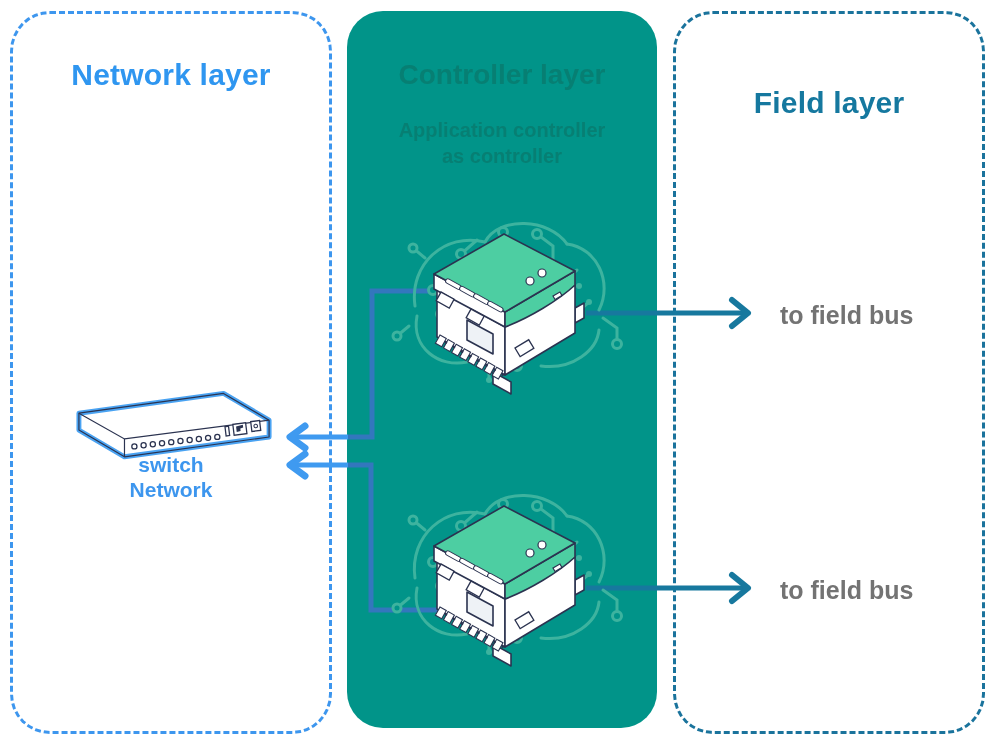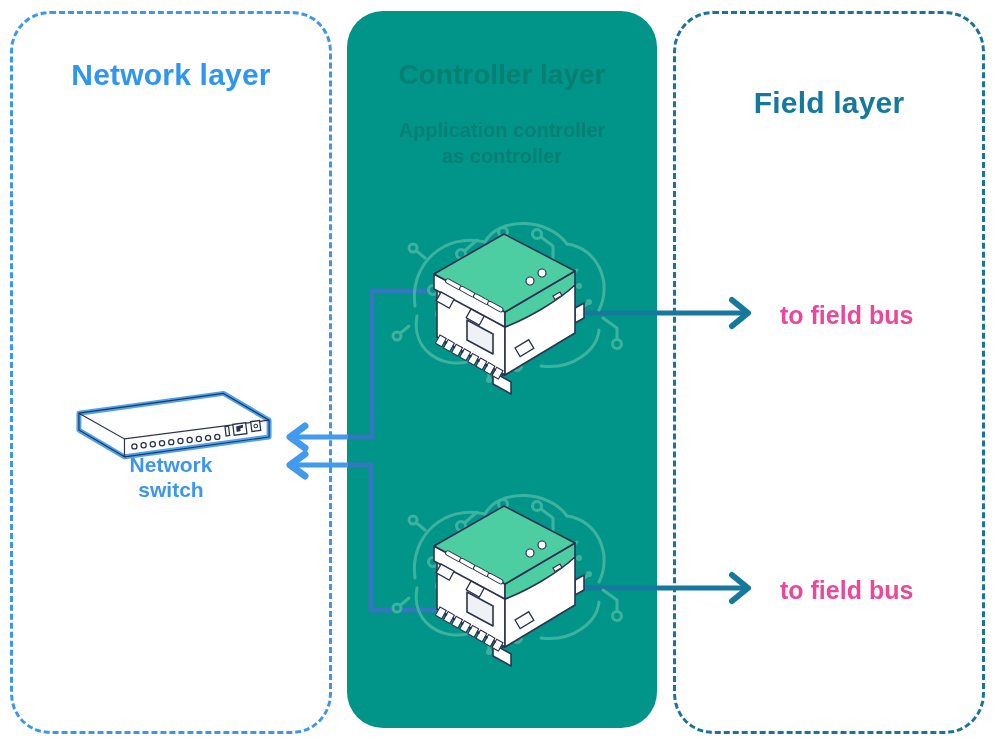--- a/index.html
+++ b/index.html
@@ -38,21 +38,21 @@
   .switch-label{
     position:absolute;top:438px;left:0;width:100%;text-align:center;
     font-size:21px;font-weight:700;color:#3d96ee;line-height:1.2;
   }
   .device{position:absolute;width:252px;height:196px;z-index:3;}
   .device-top{left:34px;top:187px;}     
   .device-bottom{left:34px;top:459px;}
   .brain-svg{position:absolute;left:0;top:0;width:252px;height:196px;}
   .module-svg{position:absolute;left:28px;top:28px;width:190px;height:175px;}
   .bus-label{
-    position:absolute;left:104px;font-size:25px;font-weight:700;color:#ec4899;
+    position:absolute;left:104px;font-size:25px;font-weight:700;color:#737373;
   }
   .bus-top{top:287px;}
   .bus-bottom{top:562px;}
   .connections{position:absolute;left:0;top:0;width:1000px;height:740px;z-index:2;pointer-events:none;}
   .hidden-defs{position:absolute;width:0;height:0;overflow:hidden;}
 </style>
 </head>
 <body>
 
 <svg class="hidden-defs" aria-hidden="true">
@@ -195,22 +195,22 @@
 </svg>
 
 <div class="canvas">
 
   <div class="panel panel-network">
     <div class="panel-title network">Network layer</div>
     <svg class="switch-svg" viewBox="0 0 210 100">
       <use href="#network-switch"></use>
     </svg>
     <div class="switch-label">
+      <div>switch</div>
       <div>Network</div>
-      <div>switch</div>
     </div>
   </div>
 
   <div class="panel panel-controller">
     <div class="controller-title">Controller layer</div>
     <div class="controller-subtitle">
       <div>Application controller</div>
       <div>as controller</div>
     </div>
 

